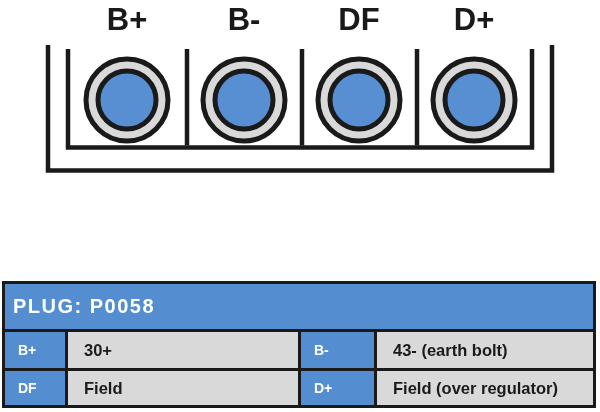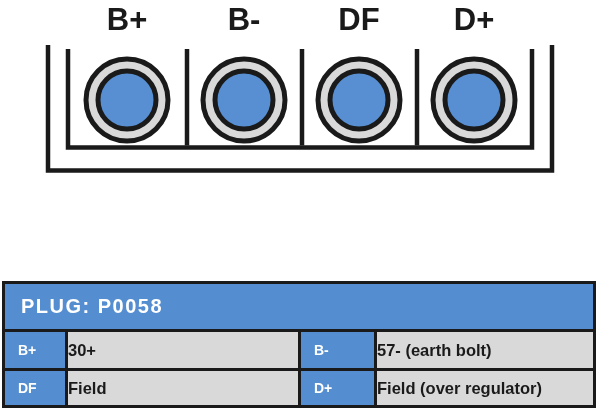--- a/index.html
+++ b/index.html
@@ -56,34 +56,35 @@
     overflow: hidden;
     white-space: nowrap;
   }
   .header-cell {
     grid-column: 1 / -1;
     background: var(--blue, #548ed1);
     color: #ffffff;
     font-weight: bold;
     font-size: 20px;
     letter-spacing: 1.5px;
-    padding-left: 16px;
+    padding-left: 8px;
   }
   .pin-cell {
     background: var(--blue, #548ed1);
     color: #ffffff;
     font-weight: bold;
     font-size: 14px;
     padding-left: 13px;
   }
   .desc-cell {
     background: var(--gray, #d9d9d9);
     color: #1a1a1a;
     font-weight: bold;
     font-size: 16.5px;
+    padding-left: 16px;
   }
 </style>
 </head>
 <body>
 
 <div class="page">
 
   <div class="diagram">
     <div class="terminal-label" style="left:127px">B+</div>
     <div class="terminal-label" style="left:244px">B-</div>
@@ -118,21 +119,21 @@
       </g>
     </svg>
   </div>
 
   <div class="plug-table">
     <div class="cell header-cell">PLUG: P0058</div>
 
     <div class="cell pin-cell">B+</div>
     <div class="cell desc-cell">30+</div>
     <div class="cell pin-cell">B-</div>
-    <div class="cell desc-cell">57- (earth bolt)</div>
+    <div class="cell desc-cell">43- (earth bolt)</div>
 
     <div class="cell pin-cell">DF</div>
     <div class="cell desc-cell">Field</div>
     <div class="cell pin-cell">D+</div>
     <div class="cell desc-cell">Field (over regulator)</div>
   </div>
 
 </div>
 
 </body></html>

